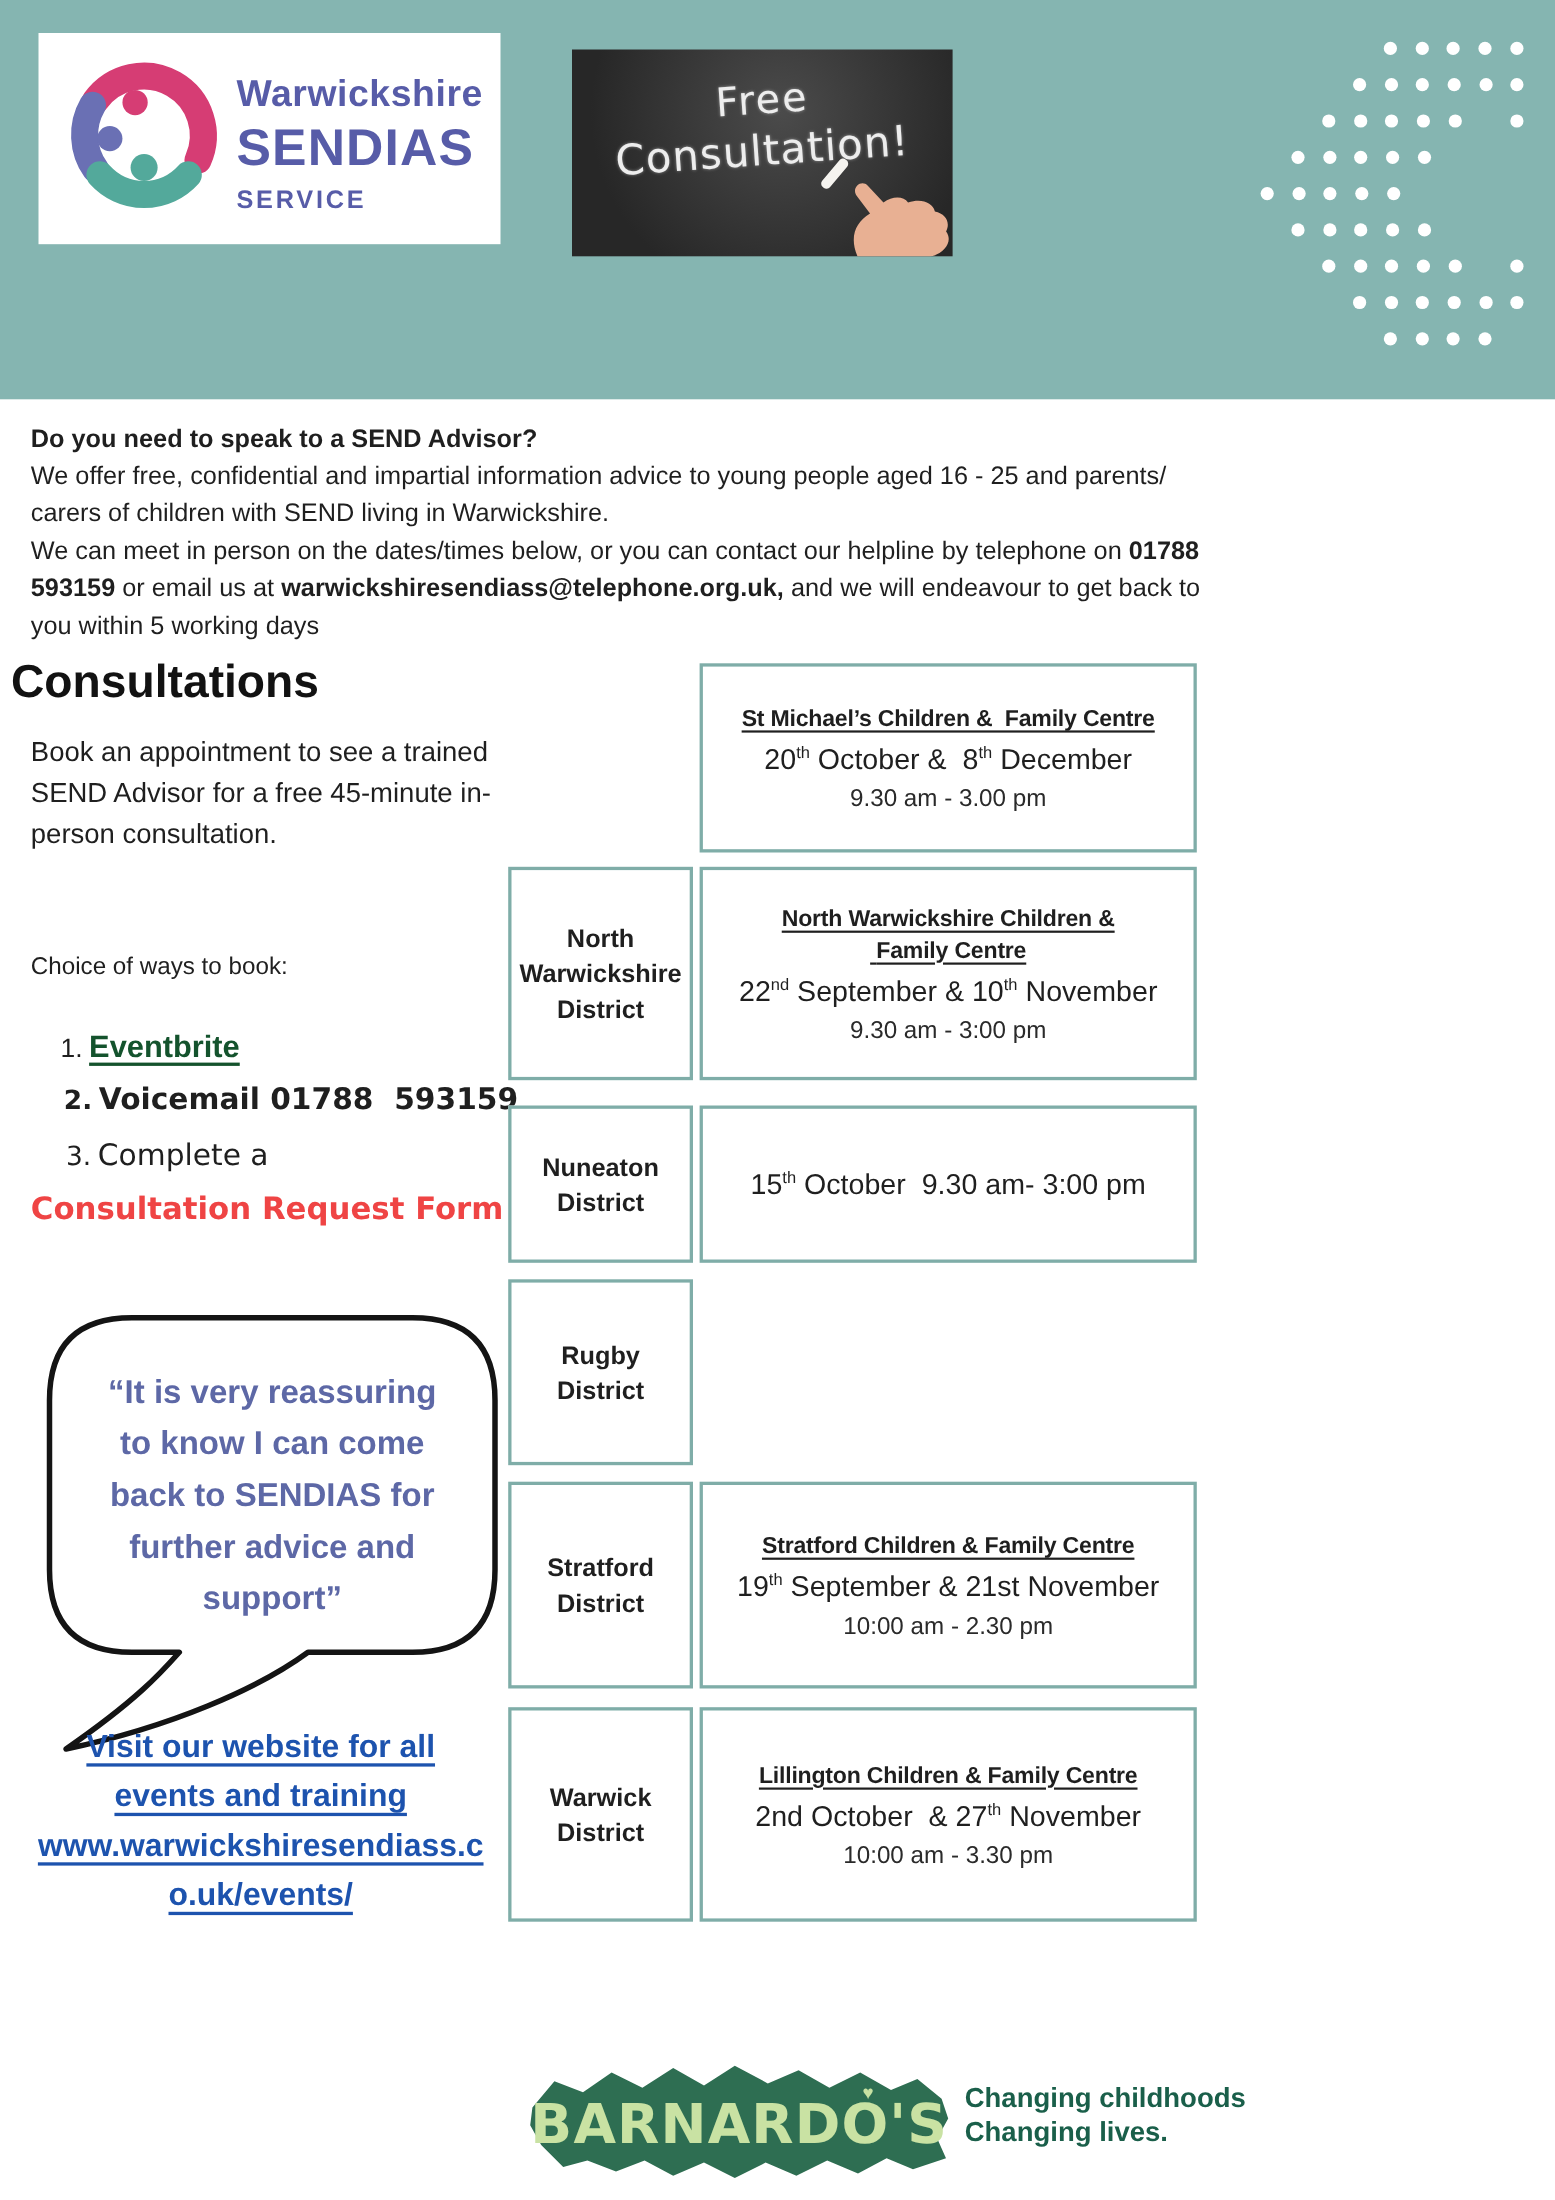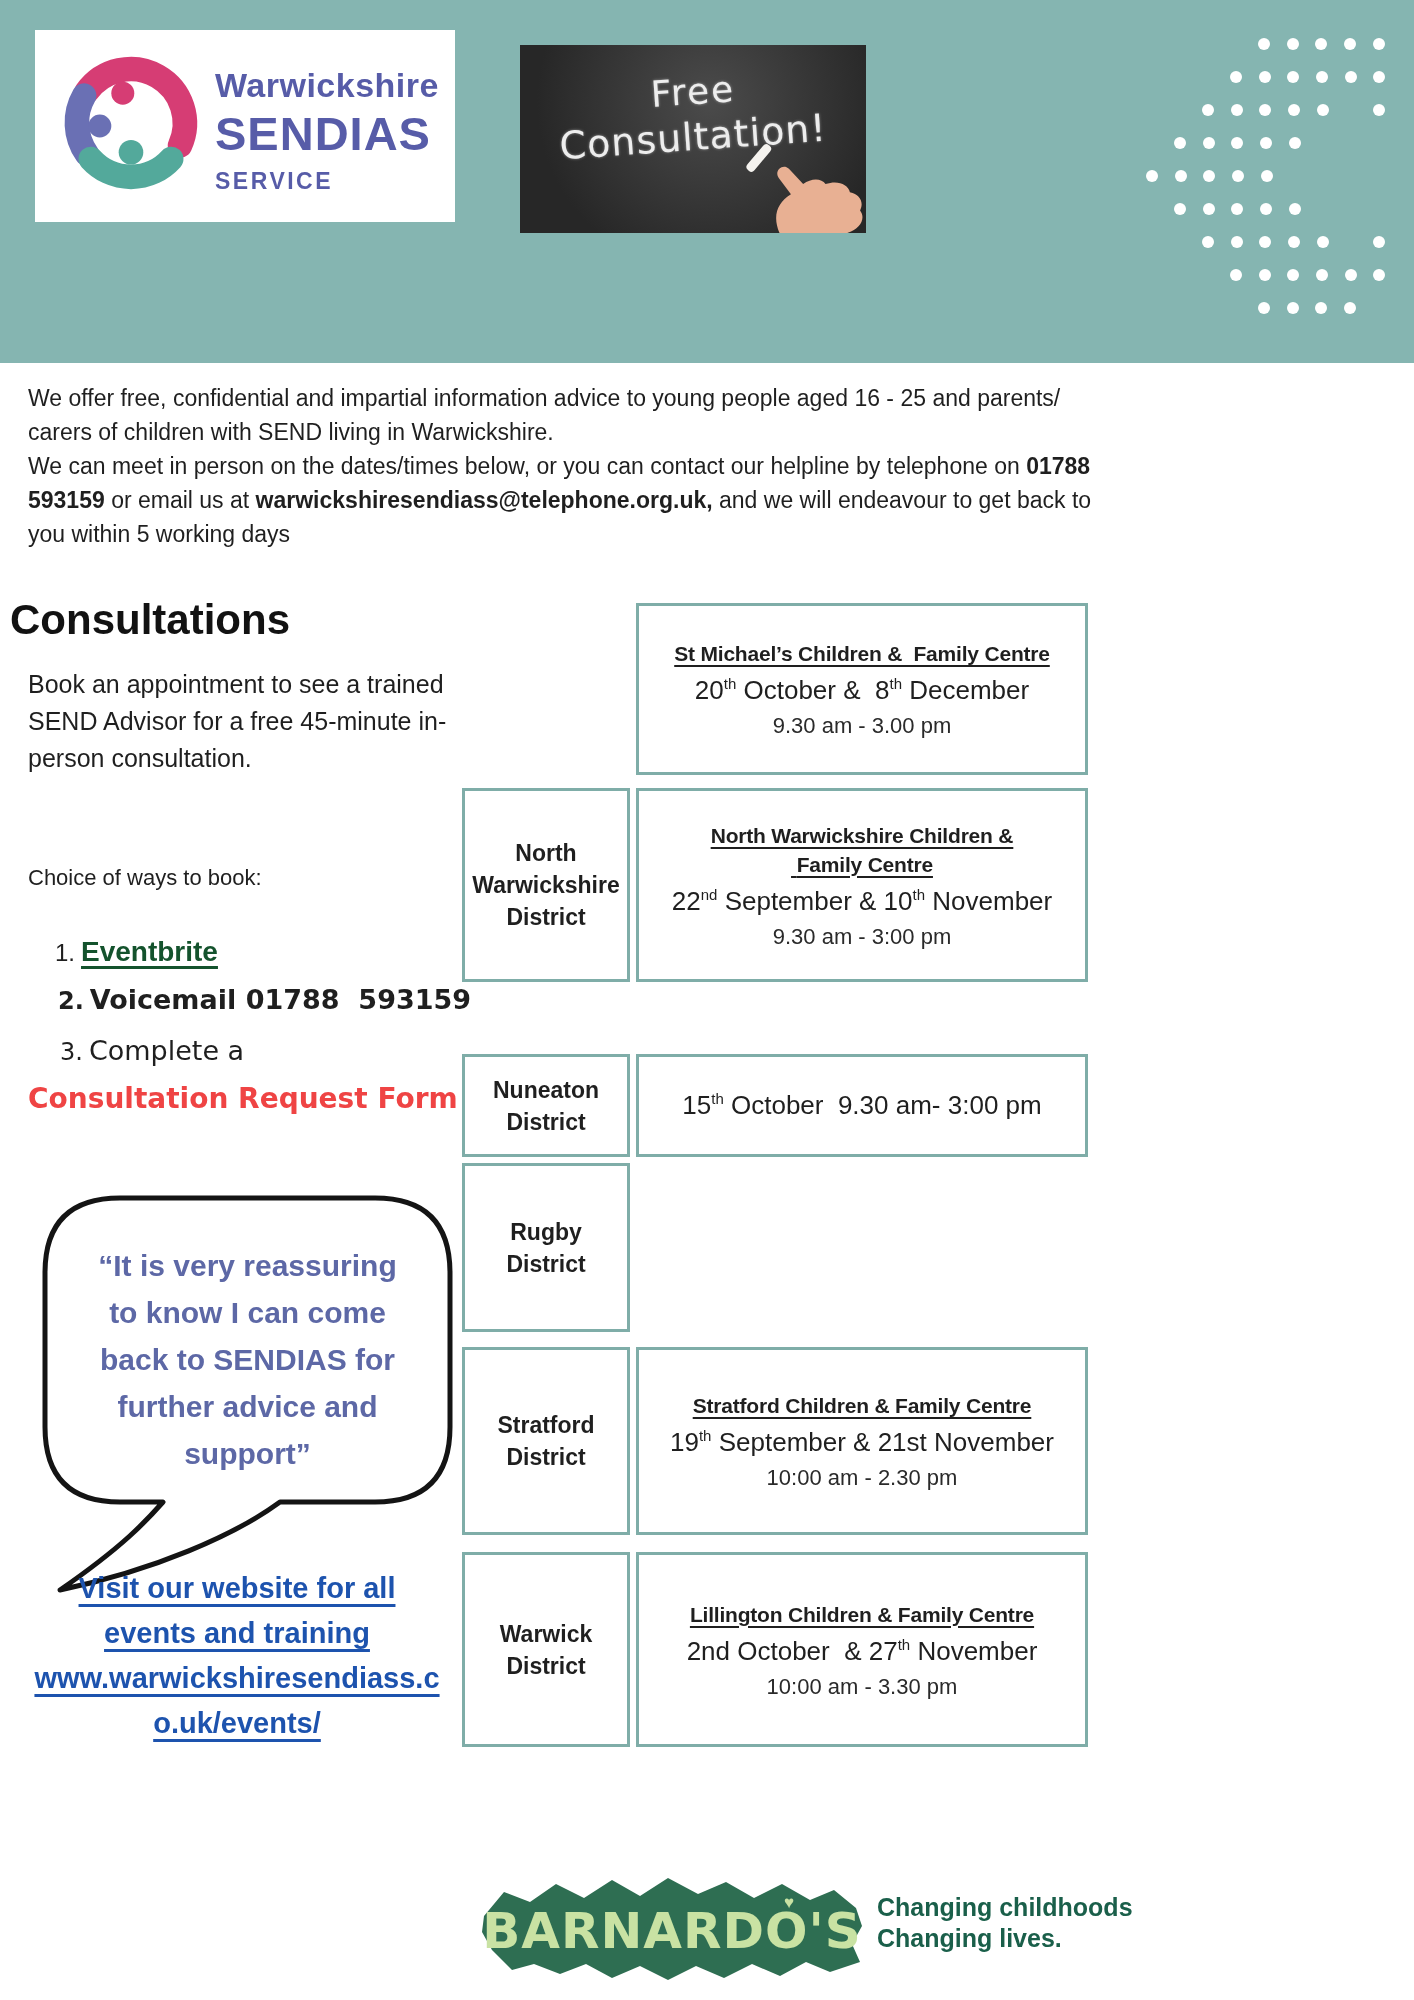--- a/index.html
+++ b/index.html
@@ -150,20 +150,21 @@
       <div class="dot" style="left: 1315.4px; top: 302px;"></div>
       <div class="dot" style="left: 1344.1px; top: 302px;"></div>
       <div class="dot" style="left: 1373px; top: 71px;"></div>
       <div class="dot" style="left: 1373px; top: 104px;"></div>
       <div class="dot" style="left: 1373px; top: 236px;"></div>
       <div class="dot" style="left: 1373px; top: 269px;"></div>
     </div>
 </div>
 
 <div class="intro">
+  <div class="intro-h">Do you need to speak to a SEND Advisor?</div>
   <div>We offer free, confidential and impartial information advice to young people aged 16 - 25 and parents/ carers of children with SEND living in Warwickshire.</div>
   <div><span>We can meet in person on the dates/times below, or you can contact our helpline by telephone on </span><span class="b">01788 593159</span><span> or email us at </span><span class="b">warwickshiresendiass@telephone.org.uk,</span><span> and we will endeavour to get back to you within 5 working days</span></div>
 </div>
 
 <div class="consult-title">Consultations</div>
 <div class="desc">Book an appointment to see a trained SEND Advisor for a free 45-minute in-person consultation.</div>
 <div class="choice">Choice of ways to book:</div>
 
 <div class="opt opt1"><span class="opt-num">1.</span><a class="link-eb">Eventbrite</a></div>
 <div class="opt opt2"><span class="opt-num">2.</span><span>Voicemail 01788  593159</span></div>
@@ -198,21 +199,21 @@
       <span>North Warwickshire District</span>
     </div>
     <div class="cell venue">
       <div class="v-name">North Warwickshire Children &amp;
  Family Centre</div>
       <div class="v-date">22<sup>nd</sup> September &amp; 10<sup>th</sup> November</div>
       <div class="v-time">9.30 am  - 3:00 pm</div>
     </div>
   </div>
 
-  <div class="t-row" style="top: 1054px; height: 103px;">
+  <div class="t-row" style="top: 1005px; height: 143px;">
     <div class="cell district">
       <span>Nuneaton District</span>
     </div>
     <div class="cell venue">
       <div class="v-date">15<sup>th</sup> October  9.30 am- 3:00 pm</div>
 
     </div>
   </div>
 
   <div class="t-row" style="top: 1163px; height: 169px;">

